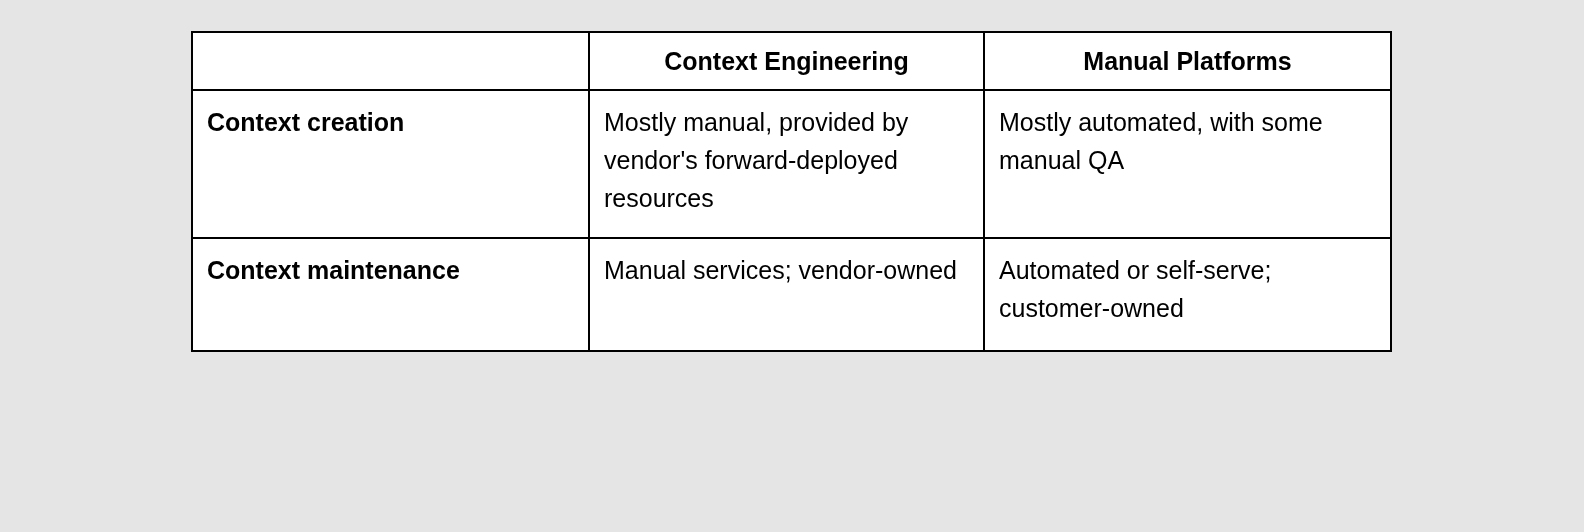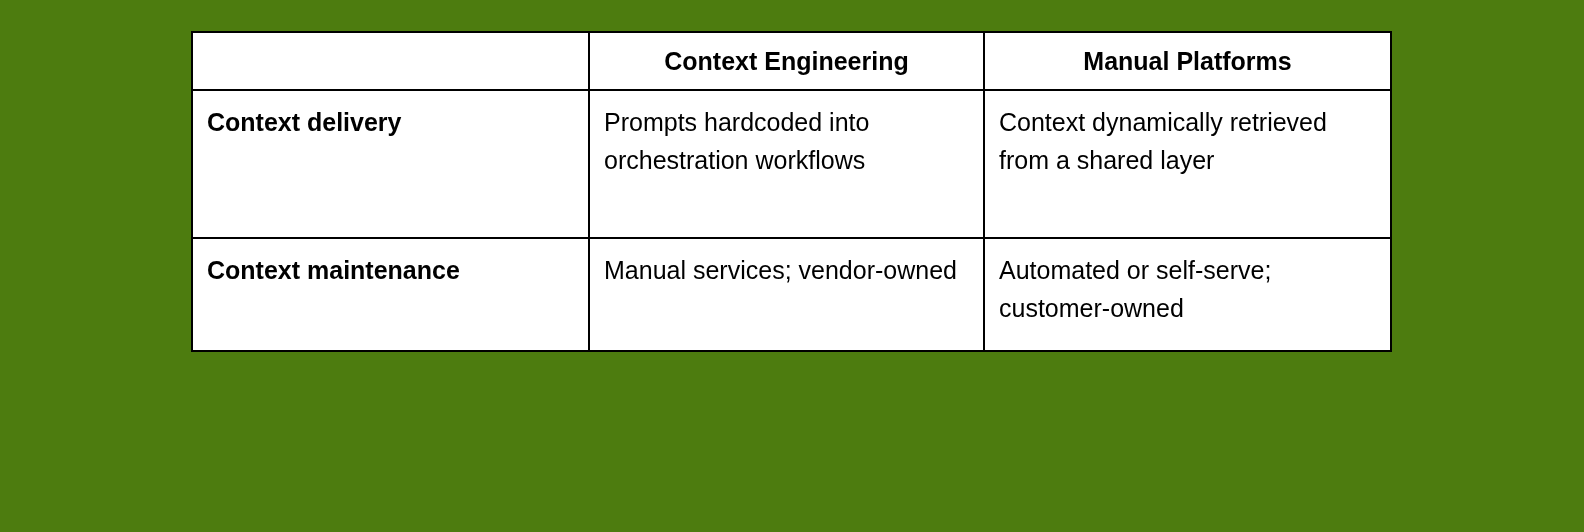--- a/index.html
+++ b/index.html
@@ -13,21 +13,21 @@
     height: 532px;
     font-family: "Liberation Sans", sans-serif;
     color: #000000;
     overflow: hidden;
   }
 
   .page {
     position: relative;
     width: 1584px;
     height: 532px;
-    background: #4d7c0f;
+    background: #e5e5e5;
   }
 
   .comparison-table {
     position: absolute;
     left: 191px;
     top: 31px;
     width: 1199px;
     border-collapse: collapse;
     table-layout: fixed;
     background: #ffffff;
@@ -89,26 +89,26 @@
 
     <thead>
       <tr>
         <th class="corner-cell"></th>
         <th>Context Engineering</th>
         <th>Manual Platforms</th>
       </tr>
     </thead>
 
     <tbody>
+      <tr class="row-h3">
+        <th class="row-label">Context creation</th>
+        <td>Mostly manual, provided by vendor's forward-deployed resources</td>
+        <td>Mostly automated, with some manual QA</td>
+      </tr>
 
-      <tr class="row-h3">
-        <th class="row-label">Context delivery</th>
-        <td>Prompts hardcoded into orchestration workflows</td>
-        <td>Context dynamically retrieved from a shared layer</td>
-      </tr>
 
       <tr class="row-h2">
         <th class="row-label">Context maintenance</th>
         <td>Manual services; vendor-owned</td>
         <td>Automated or self-serve; customer-owned</td>
       </tr>
     </tbody>
   </table>
 
 </div>

